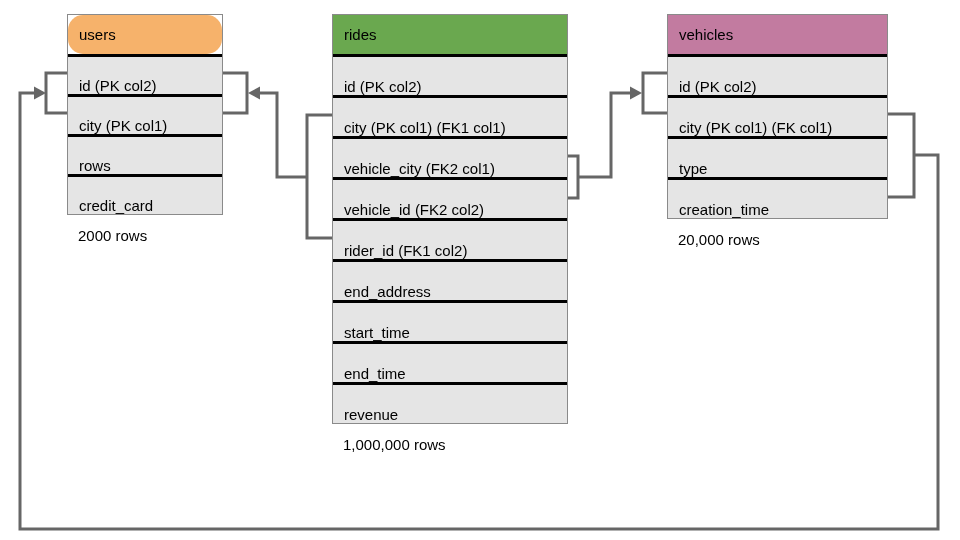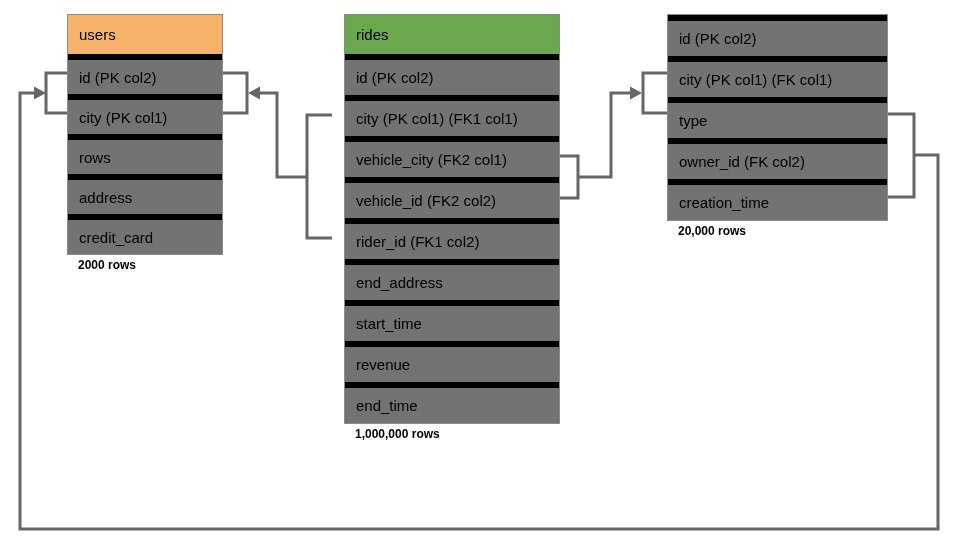--- a/index.html
+++ b/index.html
@@ -11,29 +11,29 @@
   svg.lines polyline { fill:none; stroke:var(--connector,#666666); stroke-width:3; }
   svg.lines polygon { fill:var(--connector,#666666); stroke:none; }
 
   .tbl { position:absolute; z-index:2; }
   .grid { background:#ffffff; border:1px solid #8a8a8a; box-sizing:border-box; }
   .thead {
     height:39px; display:flex; align-items:center;
     padding:0 11px; font-size:15px; box-sizing:border-box;
   }
   .trow {
-    border-top:6px solid #000000; display:flex; align-items:center;
-    padding:0 11px; font-size:15px; box-sizing:border-box; background:#737373;
+    border-top:3px solid #000000; display:flex; align-items:flex-end;
+    padding:0 11px; font-size:15px; box-sizing:border-box; background:#e5e5e5;
   }
   .tbl-users  .trow { height:40px; }
   .tbl-rides  .trow, .tbl-vehicles .trow { height:41px; }
-  .rowcount { margin-top:3px; padding-left:11px; font-size:12px;font-weight:bold; }
+  .rowcount { margin-top:12px; padding-left:11px; font-size:15px; }
 
   .tbl-users    { left:67px;  top:14px; width:156px; }
-  .tbl-rides    { left:344px; top:14px; width:216px; }
+  .tbl-rides    { left:332px; top:14px; width:236px; }
   .tbl-vehicles { left:667px; top:14px; width:221px; }
 </style>
 </head>
 <body>
 
 <div class="canvas">
 
   <svg class="lines" width="960" height="540" viewBox="0 0 960 540">
 
     <polyline points="67,73 46,73 46,113 67,113"></polyline>
@@ -48,34 +48,31 @@
     <polyline points="332,115 307,115 307,238 332,238"></polyline>
 
     <polyline points="554,156 578,156 578,198 554,198"></polyline>
     <polyline points="578,177 611,177 611,93 630,93"></polyline>
     <polygon points="642,93 630,86.5 630,99.5"></polygon>
     <polyline points="667,73 643,73 643,113 667,113"></polyline>
   </svg>
 
   <div class="tbl tbl-users">
     <div class="grid">
-      <div class="thead" style="background-color: rgb(246, 178, 107);">
+      <div class="thead" style="background-color: rgb(246, 178, 107); border-radius: 15px;">
         <span>users</span>
       </div>
       <div class="trow">
           <span>id (PK col2)</span>
         </div>
       <div class="trow">
           <span>city (PK col1)</span>
         </div>
       <div class="trow">
           <span>rows</span>
-        </div>
-      <div class="trow">
-          <span>address</span>
         </div>
       <div class="trow">
           <span>credit_card</span>
         </div>
     </div>
     <div class="rowcount">2000 rows</div>
   </div>
 
   <div class="tbl tbl-rides">
     <div class="grid">
@@ -97,42 +94,42 @@
       <div class="trow">
           <span>rider_id (FK1 col2)</span>
         </div>
       <div class="trow">
           <span>end_address</span>
         </div>
       <div class="trow">
           <span>start_time</span>
         </div>
       <div class="trow">
-          <span>revenue</span>
+          <span>end_time</span>
         </div>
       <div class="trow">
-          <span>end_time</span>
+          <span>revenue</span>
         </div>
     </div>
     <div class="rowcount">1,000,000 rows</div>
   </div>
 
   <div class="tbl tbl-vehicles">
     <div class="grid">
+      <div class="thead" style="background-color: rgb(194, 123, 160);">
+        <span>vehicles</span>
+      </div>
       <div class="trow">
           <span>id (PK col2)</span>
         </div>
       <div class="trow">
           <span>city (PK col1) (FK col1)</span>
         </div>
       <div class="trow">
           <span>type</span>
-        </div>
-      <div class="trow">
-          <span>owner_id (FK col2)</span>
         </div>
       <div class="trow">
           <span>creation_time</span>
         </div>
     </div>
     <div class="rowcount">20,000 rows</div>
   </div>
 
 </div>
 

